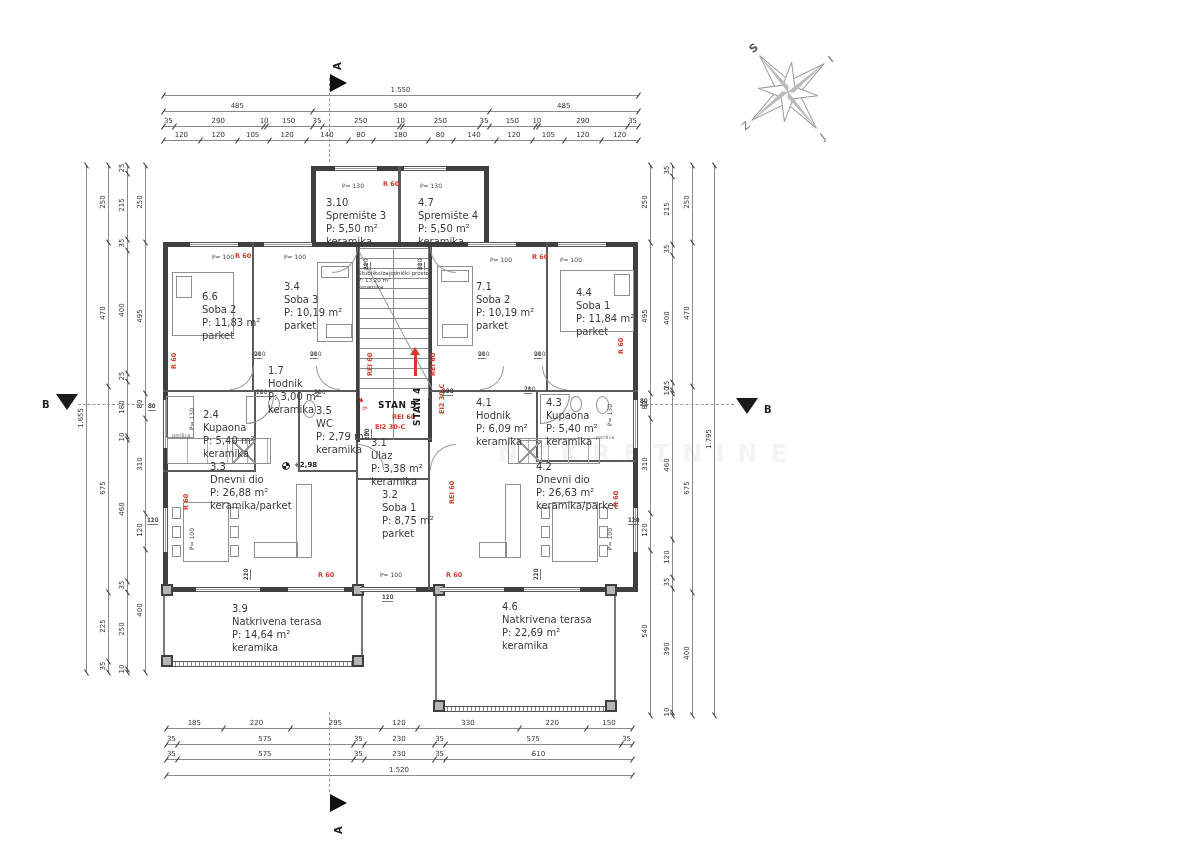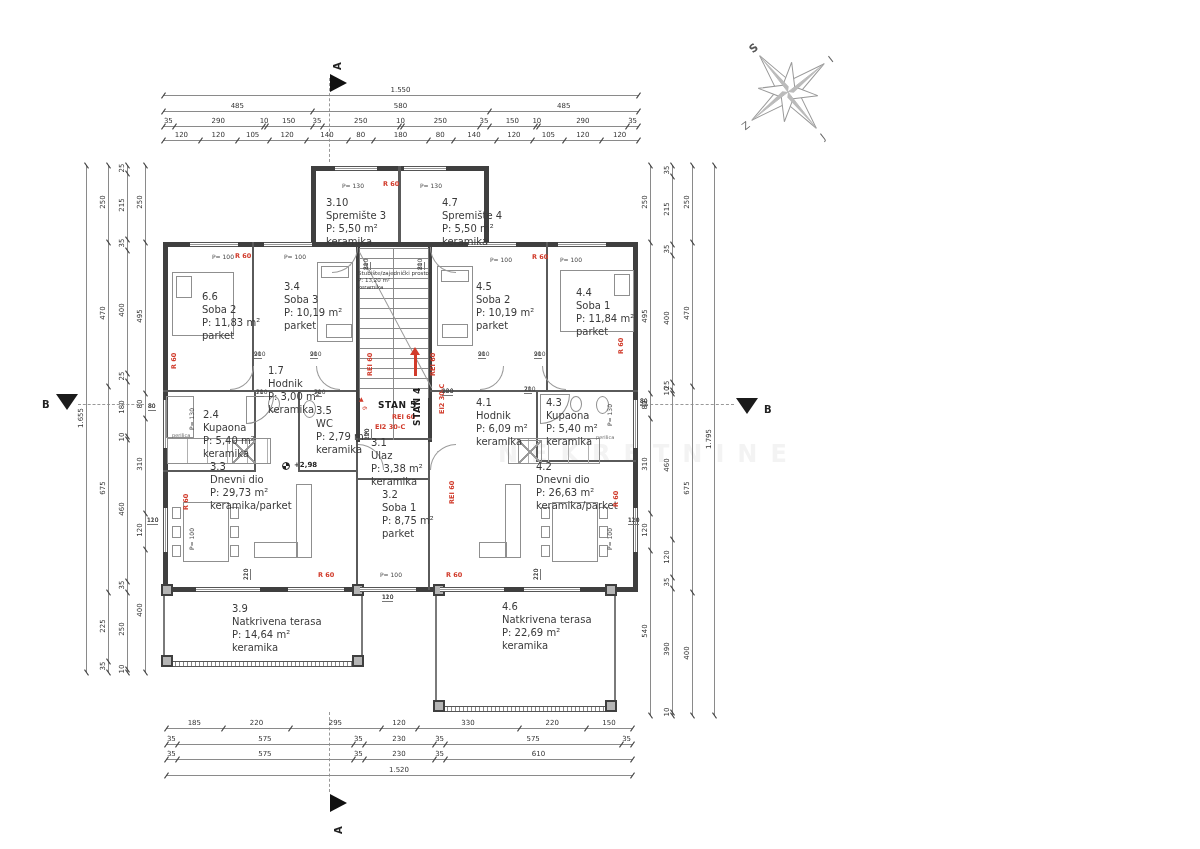--- a/index.html
+++ b/index.html
@@ -195,36 +195,36 @@
     <div class="arc" style="left: 332px; top: 247px; width: 26px; height: 26px; border-radius: 0px 0px 100%; border-top: none; border-right: 1px solid rgb(154, 154, 154); border-bottom: 1px solid rgb(154, 154, 154); border-left: none; border-image: initial;"></div>
     <div class="arc" style="left: 430px; top: 247px; width: 26px; height: 26px; border-radius: 0px 0px 0px 100%; border-top: none; border-right: none; border-bottom: 1px solid rgb(154, 154, 154); border-left: 1px solid rgb(154, 154, 154); border-image: initial;"></div>
     <div class="steps" style="left: 359px; top: 248px; width: 70px; height: 150px;"></div>
     <div class="rail" style="left: 393px; top: 248px; width: 1px; height: 192px;"></div>
     <div class="diag" style="left: 360px; top: 252px; width: 154px; transform: rotate(62deg);"></div>
     <div class="uparrow" style="left: 414px; top: 350px; height: 26px;"></div>
     <div class="lbl room" style="left: 326px; top: 196px;">3.10
 Spremište 3
 P: 5,50 m²
 keramika</div>
-    <div class="lbl room" style="left: 418px; top: 196px; margin-left: 24px;">4.7
+    <div class="lbl room" style="left: 418px; top: 196px;">4.7
 Spremište 4
 P: 5,50 m²
 keramika</div>
     <div class="lbl room" style="left: 202px; top: 290px;">6.6
 Soba 2
 P: 11,83 m²
 parket</div>
     <div class="lbl room" style="left: 284px; top: 280px;">3.4
 Soba 3
 P: 10,19 m²
 parket</div>
     <div class="lbl rooms" style="left: 358px; top: 270px;">Stubište/zajednički prostor
 P: 13,20 m²
 keramika</div>
-    <div class="lbl room" style="left: 476px; top: 280px;">4.5
+    <div class="lbl room" style="left: 476px; top: 280px;">7.1
 Soba 2
 P: 10,19 m²
 parket</div>
     <div class="lbl room" style="left: 576px; top: 286px;">4.4
 Soba 1
 P: 11,84 m²
 parket</div>
     <div class="lbl room" style="left: 268px; top: 364px;">1.7
 Hodnik
 P: 3,00 m²
@@ -240,21 +240,21 @@
     <div class="lbl room" style="left: 371px; top: 436px;">3.1
 Ulaz
 P: 3,38 m²
 keramika</div>
     <div class="lbl room" style="left: 382px; top: 488px;">3.2
 Soba 1
 P: 8,75 m²
 parket</div>
     <div class="lbl room" style="left: 210px; top: 460px;">3.3
 Dnevni dio
-P: 29,73 m²
+P: 26,88 m²
 keramika/parket</div>
     <div class="lbl room" style="left: 476px; top: 396px;">4.1
 Hodnik
 P: 6,09 m²
 keramika</div>
     <div class="lbl room" style="left: 546px; top: 396px;">4.3
 Kupaona
 P: 5,40 m²
 keramika</div>
     <div class="lbl room" style="left: 536px; top: 460px;">4.2

